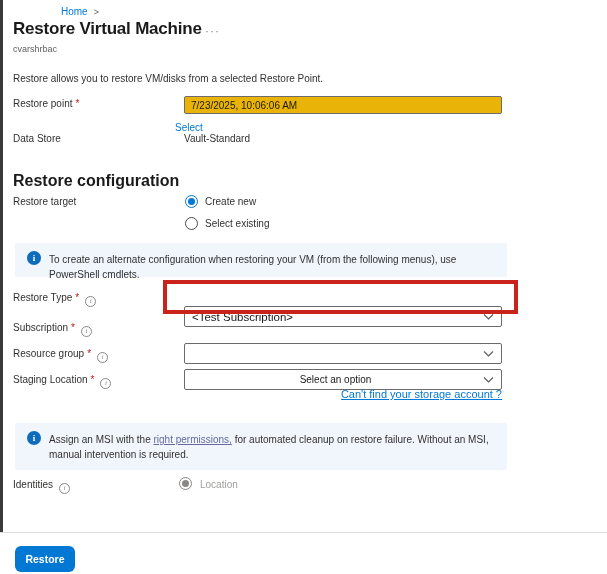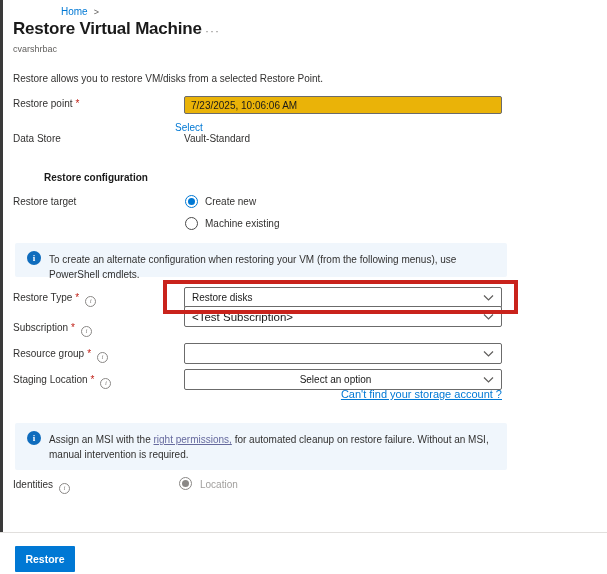--- a/index.html
+++ b/index.html
@@ -31,21 +31,21 @@
 
   .textfield {
     position:absolute; left:184px; top:96px; width:318px; height:18px;
     border:1px solid #6b6b6b; border-radius:2px; font-family:"Liberation Sans", sans-serif;
     font-size:10px; color:#1a1a1a; padding:0 6px; background:#eab308;
   }
   .link { color:#0078d4; font-size:10px; text-decoration:none; cursor:pointer; }
   .select-link { position:absolute; left:175px; top:115px;margin-top:7px; }
   .value-text { position:absolute; left:184px; font-size:10px; color:#323130; }
 
-  .section-heading { position:absolute; left:13px; top:172px; font-size:10px; font-weight:bold; color:#1a1a1a;margin-left:31px; }
+  .section-heading { position:absolute; left:13px; top:172px; font-size:16px; font-weight:bold; color:#1a1a1a; }
 
   .radio { position:absolute; width:13px; height:13px; border-radius:50%; background:#fff; cursor:pointer; }
   .radio.on { border:1px solid #0078d4; }
   .radio.on::after { content:""; position:absolute; left:2px; top:2px; width:7px; height:7px; border-radius:50%; background:#0078d4; }
   .radio.off { border:1px solid #4a4a4a; }
   .radio.disabled { border:1px solid #8a8886; cursor:default; }
   .radio.disabled::after { content:""; position:absolute; left:2px; top:2px; width:7px; height:7px; border-radius:50%; background:#8a8886; }
   .radio-label { position:absolute; font-size:10px; color:#323130; cursor:pointer; }
   .radio-label.disabled { color:#a19f9d; cursor:default; }
 
@@ -77,21 +77,21 @@
   .dropdown .chev { position:absolute; right:7px; top:6px; }
   .dd-1 { top:287px; } .dd-2 { top:306px; } .dd-3 { top:343px; } .dd-4 { top:369px;justify-content:center; }
   .dd-2 { font-size:11.5px; }
   .lbl-f1 { top:292px; } .lbl-f2 { top:322px; } .lbl-f3 { top:348px; } .lbl-f4 { top:374px; }
 
   .storage-link { position:absolute; right:105px; top:388px; font-size:11px; text-decoration:underline; }
 
   .divider { position:absolute; left:0; top:532px; width:607px; height:1px; background:#e1dfdd; }
   .restore-btn {
     position:absolute; left:15px; top:546px; min-width:60px; height:26px;
-    background:#0078d4; color:#fff; border:none; border-radius:1px;
+    background:#0078d4; color:#fff; border:none; border-radius:6px;
     font-family:"Liberation Sans", sans-serif; font-size:10.5px; font-weight:bold;
     padding:0 10px; cursor:pointer;
   }
 </style>
 </head>
 <body>
 
 <div class="page">
   <div class="left-edge"></div>
 
@@ -112,35 +112,29 @@
 
   <div class="lbl" style="top:133px">Data Store</div>
   <div class="value-text" style="top:133px">Vault-Standard</div>
 
   <div class="section-heading">Restore configuration</div>
 
   <div class="lbl" style="top:196px">Restore target</div>
   <div class="radio on" style="left:185px; top:195px"></div>
   <div class="radio-label" style="left:205px; top:196px">Create new</div>
   <div class="radio off" style="left:185px; top:217px"></div>
-  <div class="radio-label" style="left:205px; top:218px">Machine existing</div>
+  <div class="radio-label" style="left:205px; top:218px">Select existing</div>
 
   <div class="banner one">
     <span class="banner-i">i</span>
     <span class="banner-text">To create an alternate configuration when restoring your VM (from the following menus), use PowerShell cmdlets.</span>
   </div>
 
   <div class="lbl lbl-f1">
     <span>Restore Type</span><span class="req">*</span><span class="info-i">i</span>
-  </div>
-  <div class="dropdown dd-1">
-    <span>Restore disks</span>
-    <svg class="chev" width="11" height="8" viewBox="0 0 11 8">
-        <path d="M1 1.5 L5.5 6 L10 1.5" fill="none" stroke="#605e5c" stroke-width="1.2"></path>
-      </svg>
   </div>
 
   <div class="lbl lbl-f2">
     <span>Subscription</span><span class="req">*</span><span class="info-i">i</span>
   </div>
   <div class="dropdown dd-2">
     <span>&lt;Test Subscription&gt;</span>
     <svg class="chev" width="11" height="8" viewBox="0 0 11 8">
         <path d="M1 1.5 L5.5 6 L10 1.5" fill="none" stroke="#605e5c" stroke-width="1.2"></path>
       </svg>

